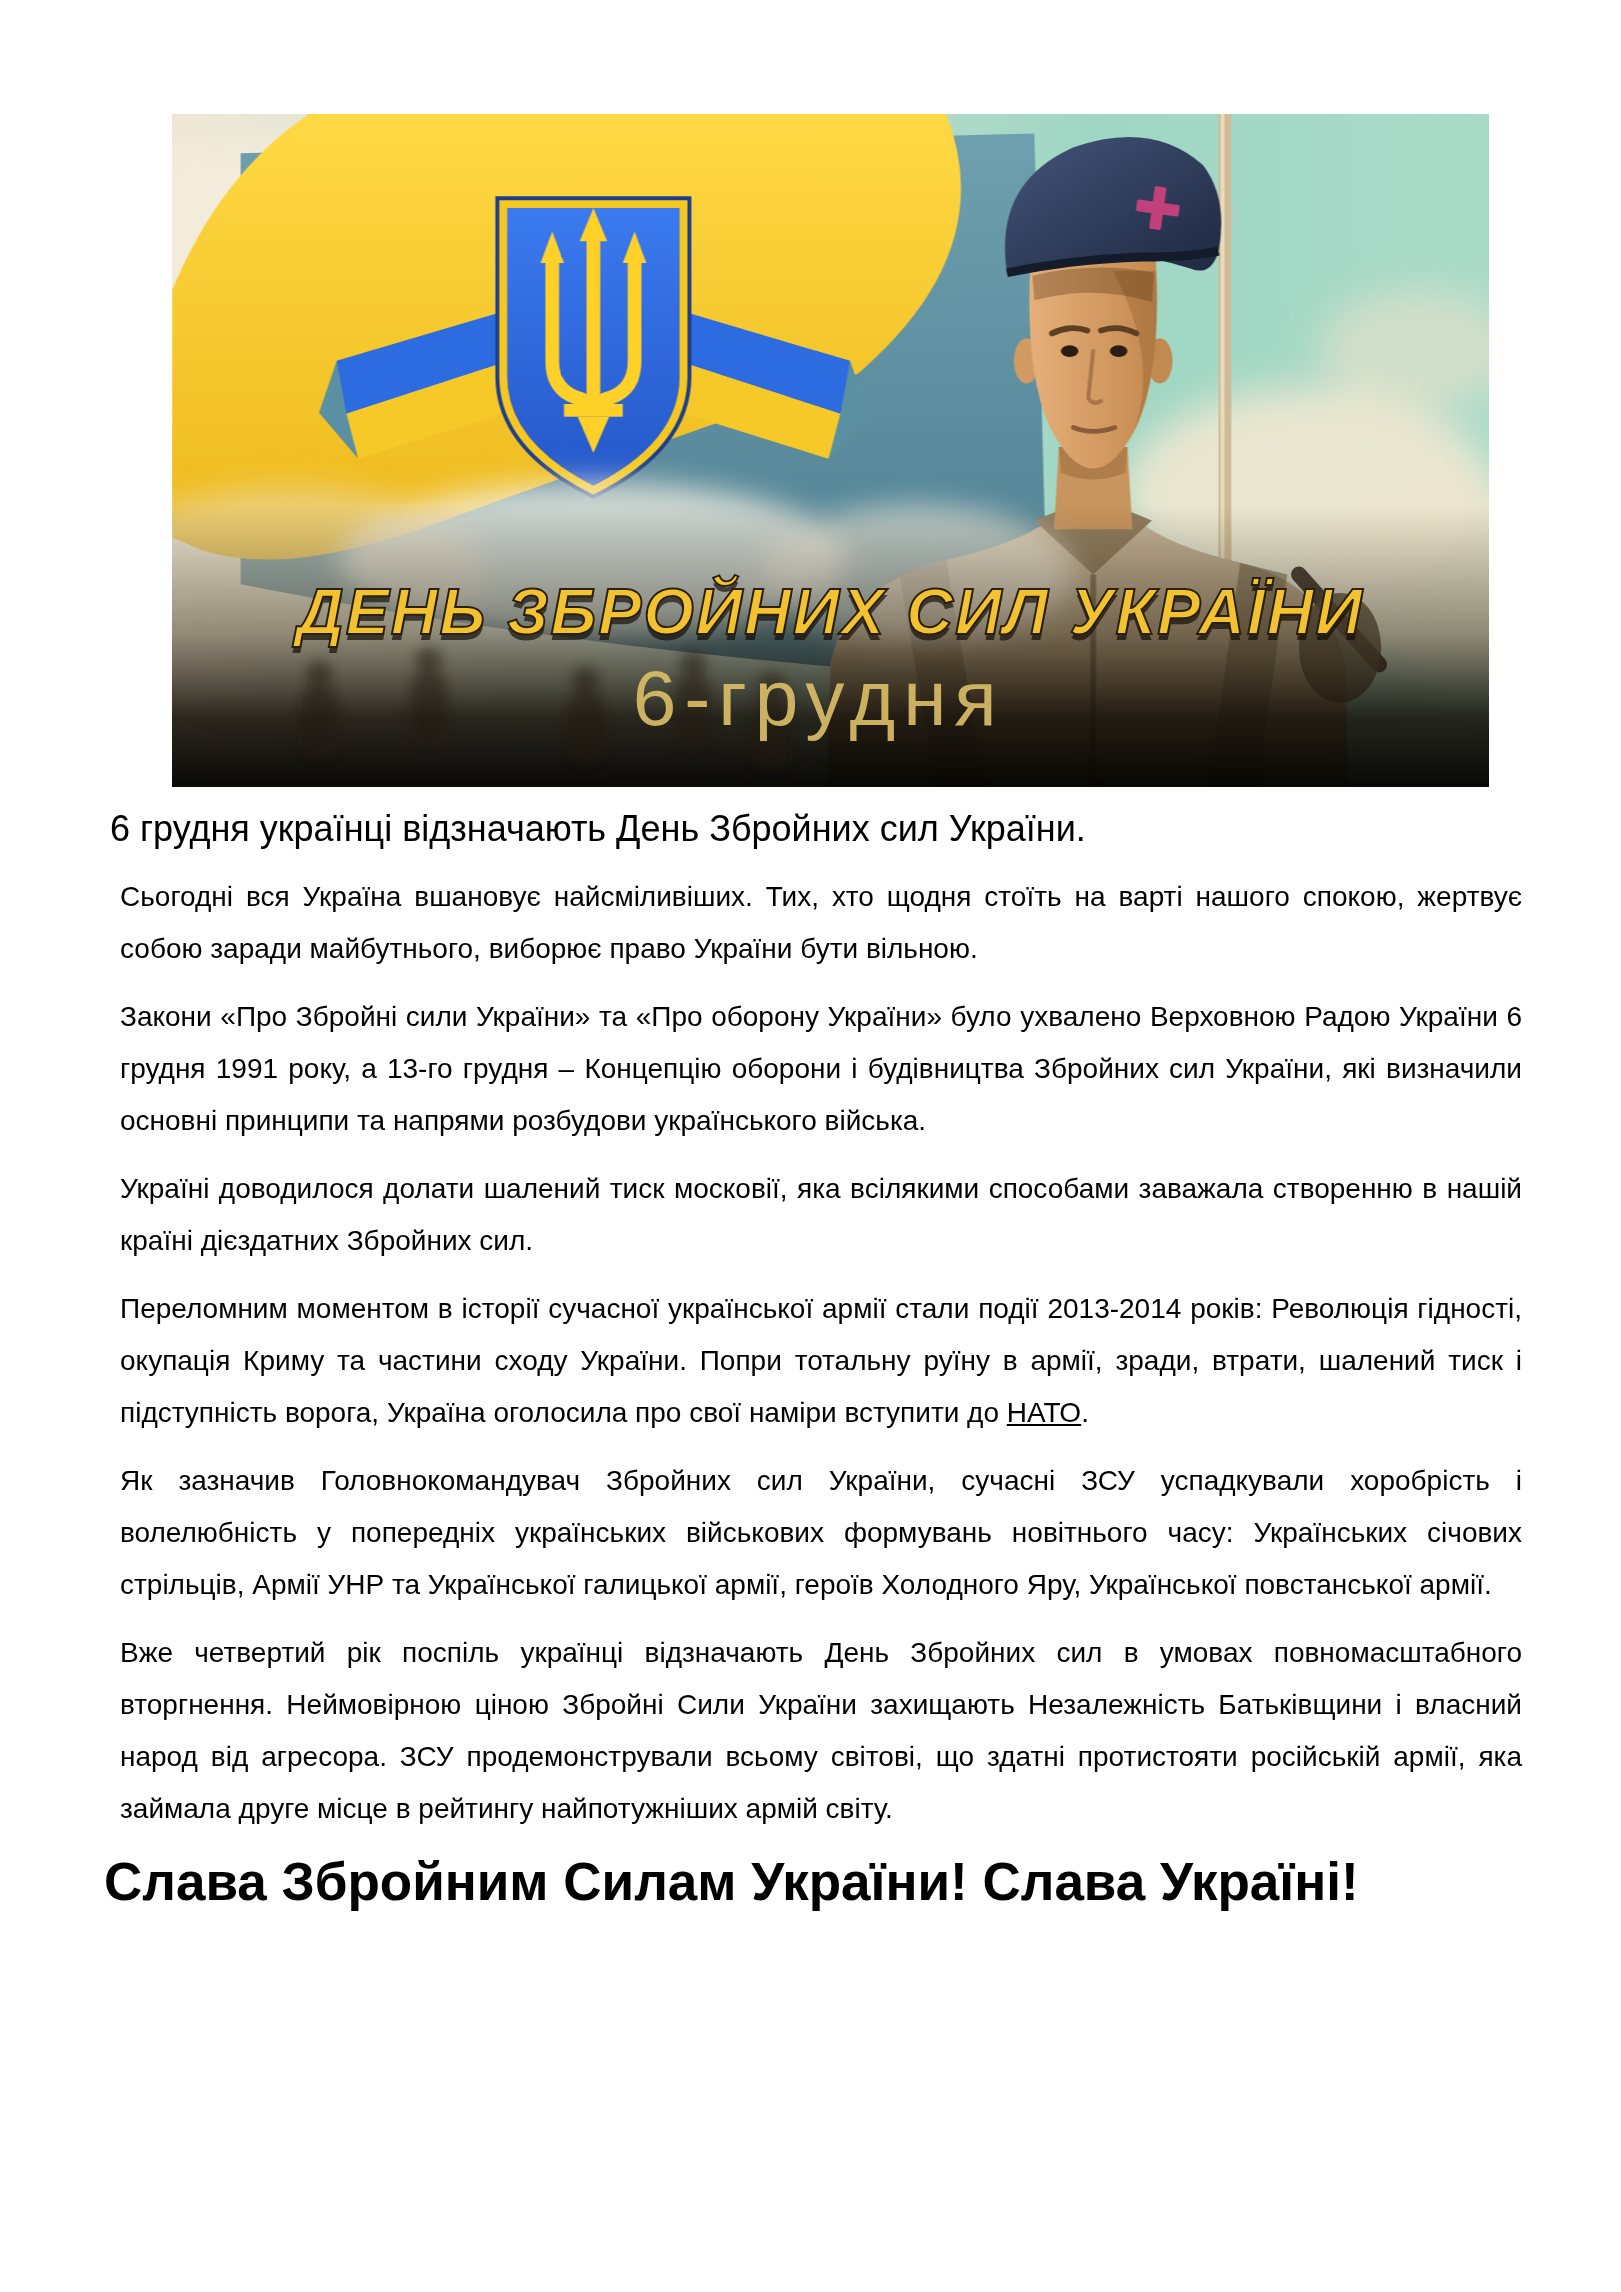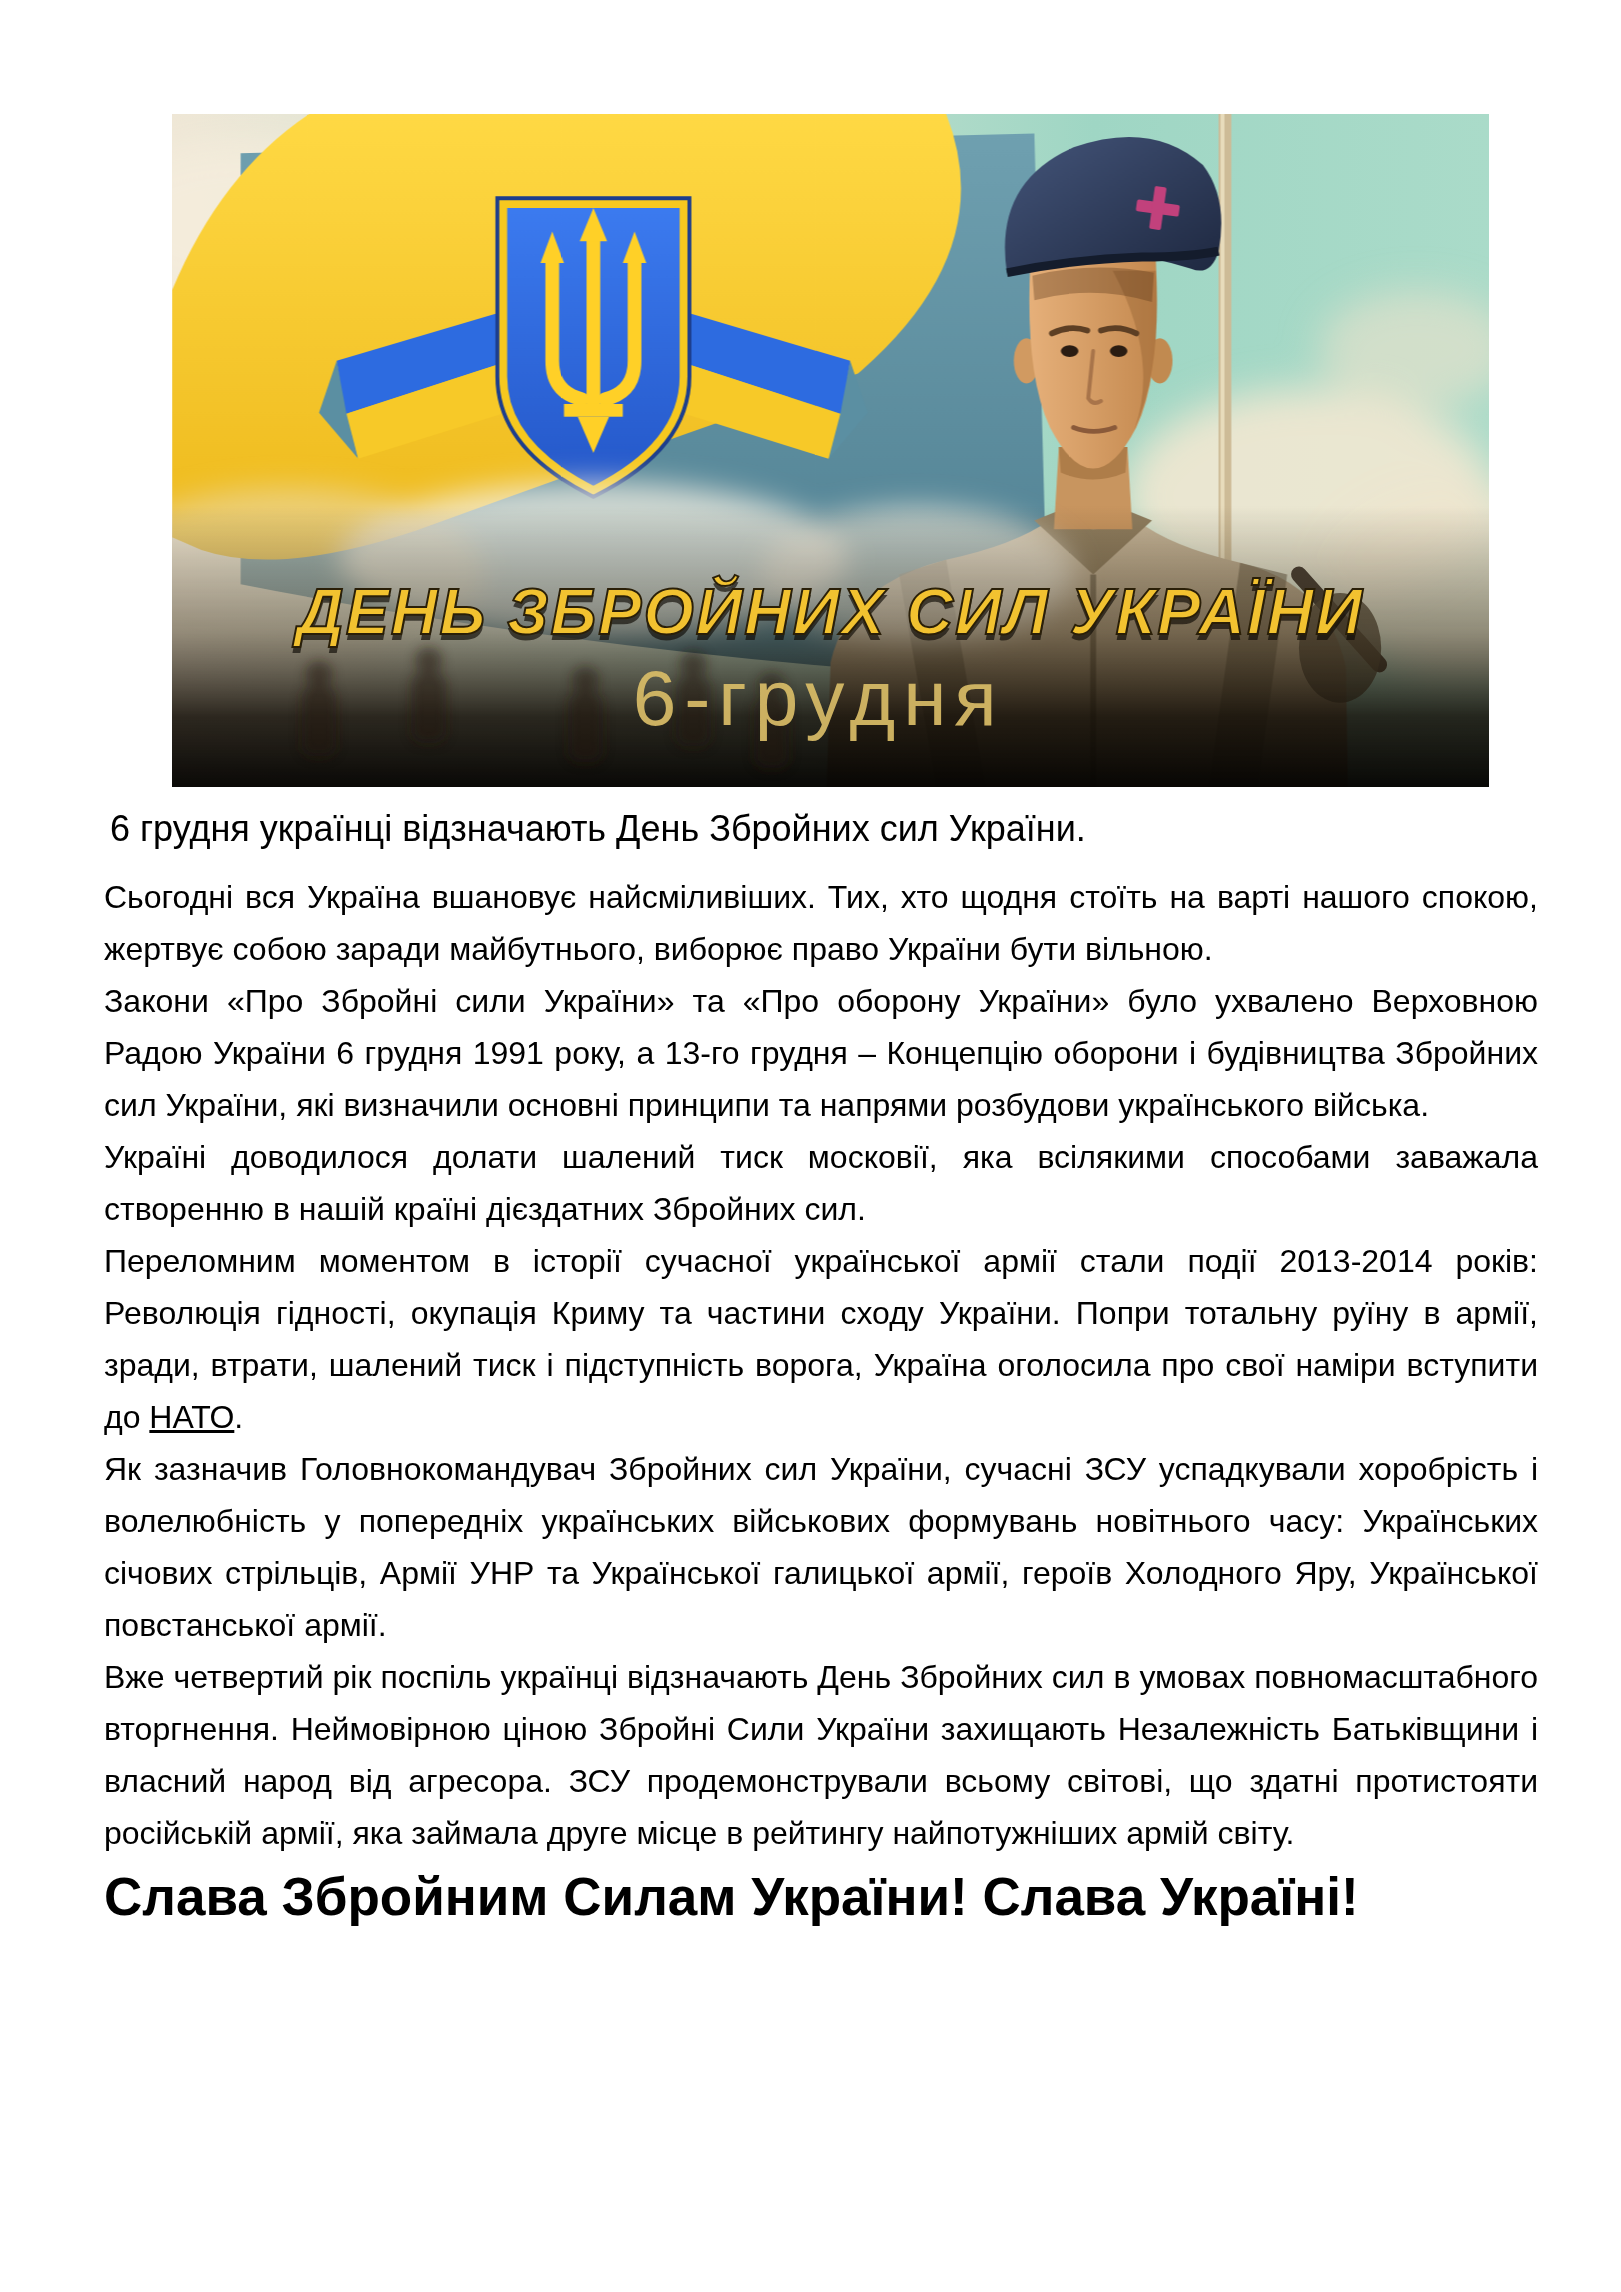--- a/index.html
+++ b/index.html
@@ -32,23 +32,23 @@
     position:absolute; left:104px; top:804px;
     width:1434px;
   }
   .heading {
     font-size:36px; font-weight:400;
     line-height:49px;
     margin:0 0 17.6px 5.9px;
     color:#000;
   }
   p.para {
-    font-size:32px; line-height:52px;
+    font-size:28px; line-height:52px;
     text-align:justify; text-justify:inter-word;
-    margin:0; color:#000;
+    margin:16px; color:#000;
   }
   .nato-link { color:inherit; text-decoration:underline; cursor:pointer; }
   .closing {
     font-size:53px; line-height:61px;
     font-weight:700; margin-top:7.8px;
     white-space:nowrap; color:#000;
   }
 </style>
 </head>
 <body>

